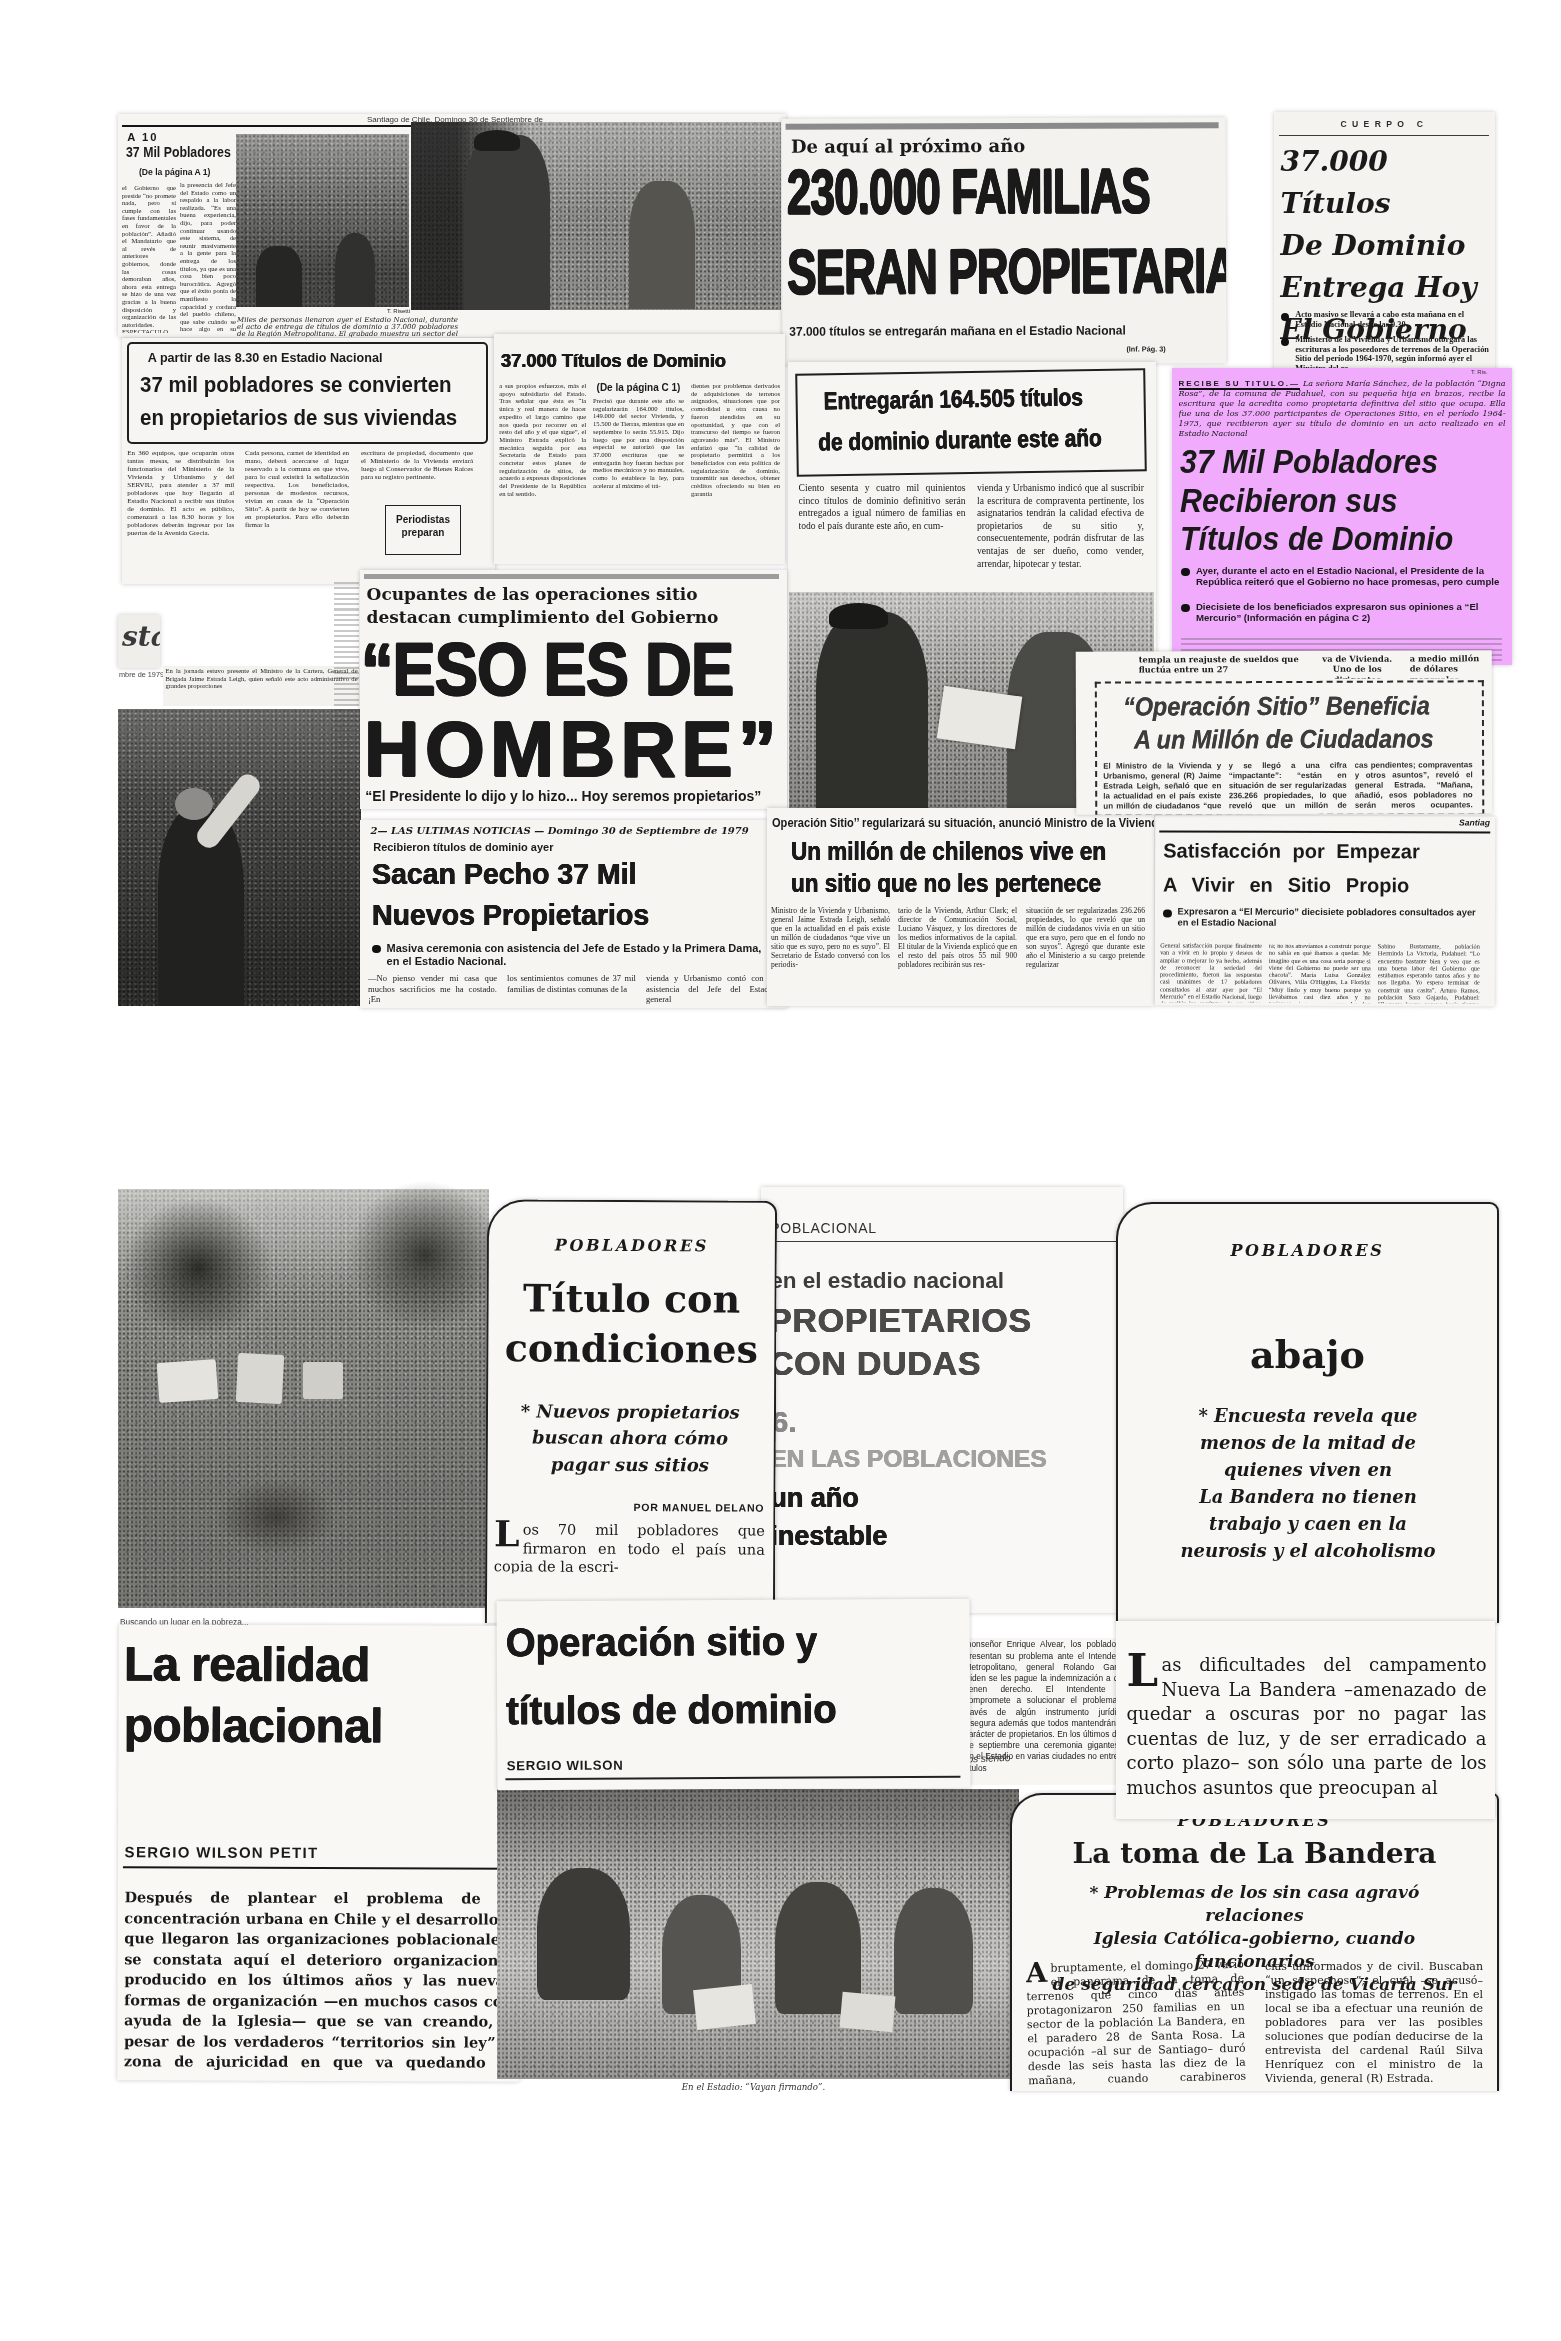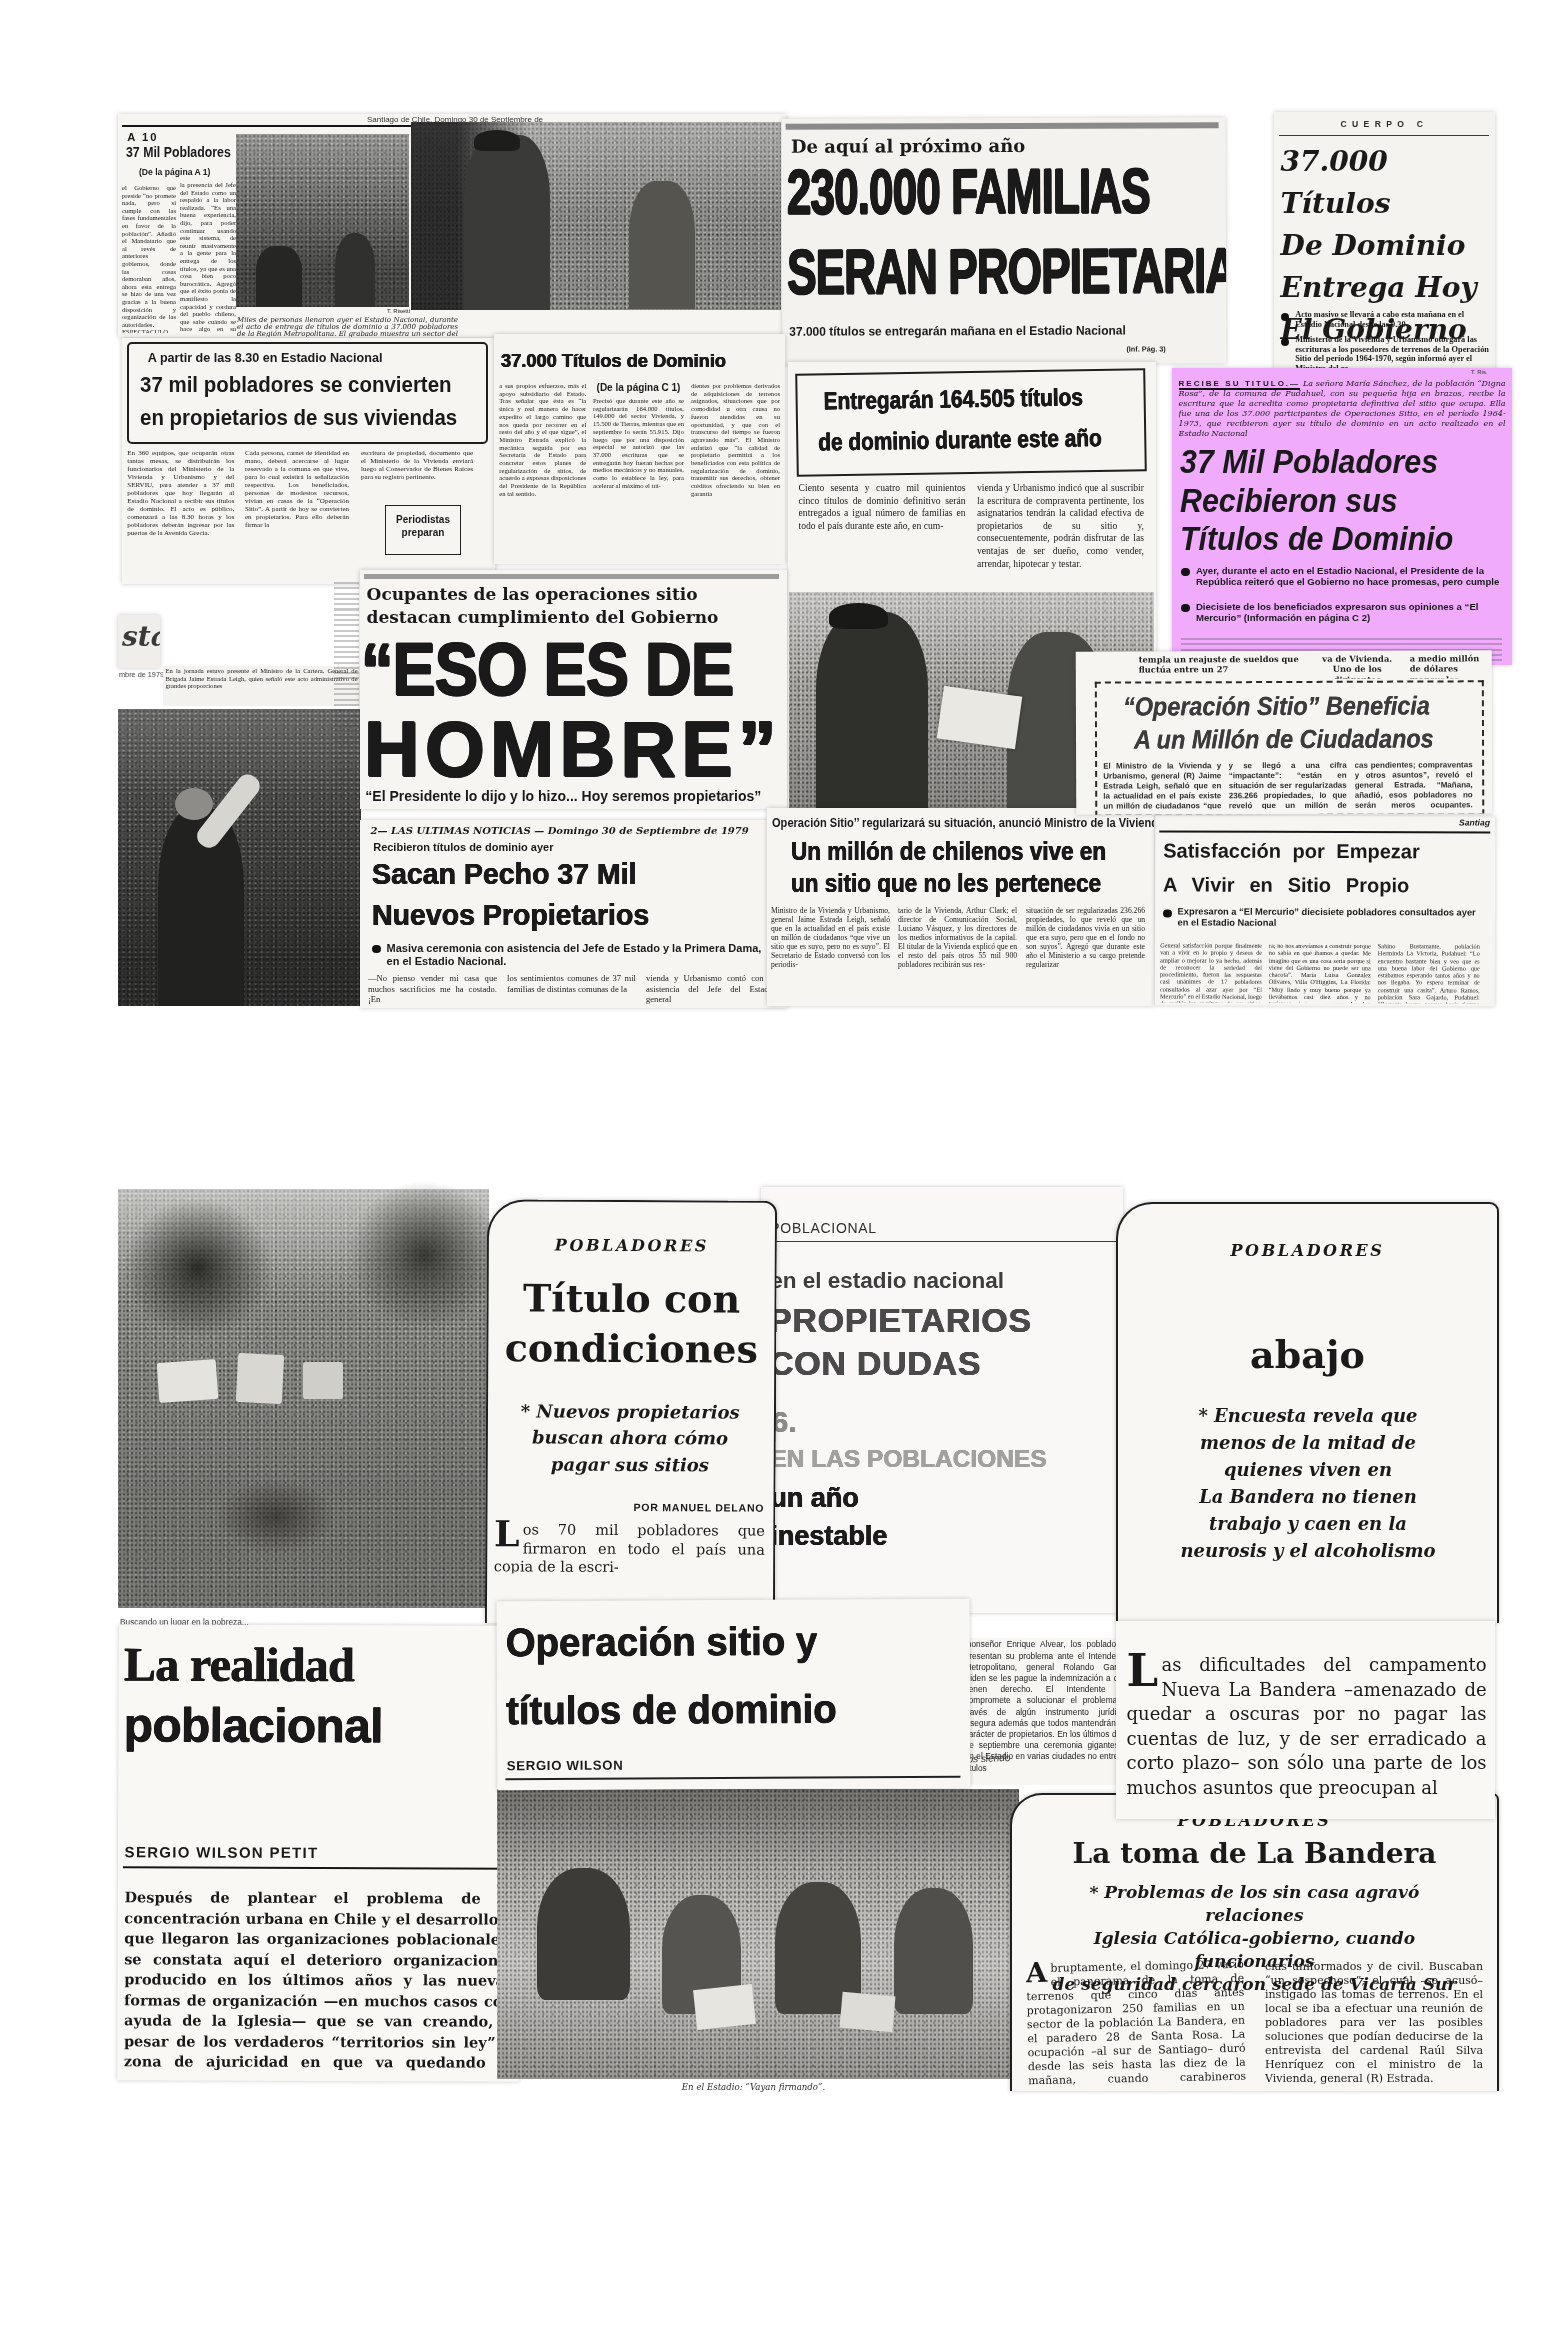--- a/index.html
+++ b/index.html
@@ -258,21 +258,21 @@
     <div class="abs ctr serif b" style="left:0;top:128px;width:379px;font-size:38px;">abajo</div>
     <div class="abs ctr serif i prewrap" style="left:20px;top:198px;width:340px;font-size:18px;line-height:27px;font-weight:bold;">* Encuesta revela que
 menos de la mitad de
 quienes viven en
 La Bandera no tienen
 trabajo y caen en la
 neurosis y el alcoholismo</div>
   </div>
 
   <div class="clip" style="left:118px;top:1625px;width:402px;height:456px;z-index:2;transform:rotate(.2deg);background:#f9f8f5;">
-    <div class="abs fat nw" style="left:5.3px;top:12px;font-size:48px;letter-spacing:-0.7px;font-family:Liberation Serif, serif;">La realidad</div>
+    <div class="abs fat nw" style="left:5.3px;top:12px;font-size:48px;letter-spacing:-0.7px;">La realidad</div>
     <div class="abs fat nw" style="left:5.3px;top:73px;font-size:48px;letter-spacing:-0.7px;">poblacional</div>
     <div class="abs b" style="left:6.6px;top:219px;font-size:15px;letter-spacing:1.3px;">SERGIO WILSON PETIT</div>
     <div class="rule" style="left:5.3px;top:242px;width:387px;height:2px;"></div>
     <div class="col serif b just" style="left:6.6px;top:263px;width:389px;height:186px;font-size:14.5px;line-height:20.5px;">Después de plantear el problema de la concentración urbana en Chile y el desarrollo a que llegaron las organizaciones poblacionales, se constata aquí el deterioro organizacional producido en los últimos años y las nuevas formas de organización —en muchos casos con ayuda de la Iglesia— que se van creando, a pesar de los verdaderos “territorios sin ley” o zona de ajuricidad en que va quedando el sector poblacional urbano.</div>
   </div>
   <div class="abs" style="left:522px;top:1713px;writing-mode:vertical-rl;font-size:7.3px;color:#666;">Foto: Raúl Montt</div>
   <div class="abs serif i prewrap" style="left:920px;top:1605px;font-size:15px;line-height:18.5px;color:#333;z-index:2;">en l
 tura</div>
 
   <div class="clip" style="left:497px;top:1600px;width:473px;height:189px;z-index:3;transform:rotate(-.3deg);background:#f8f7f4;">

